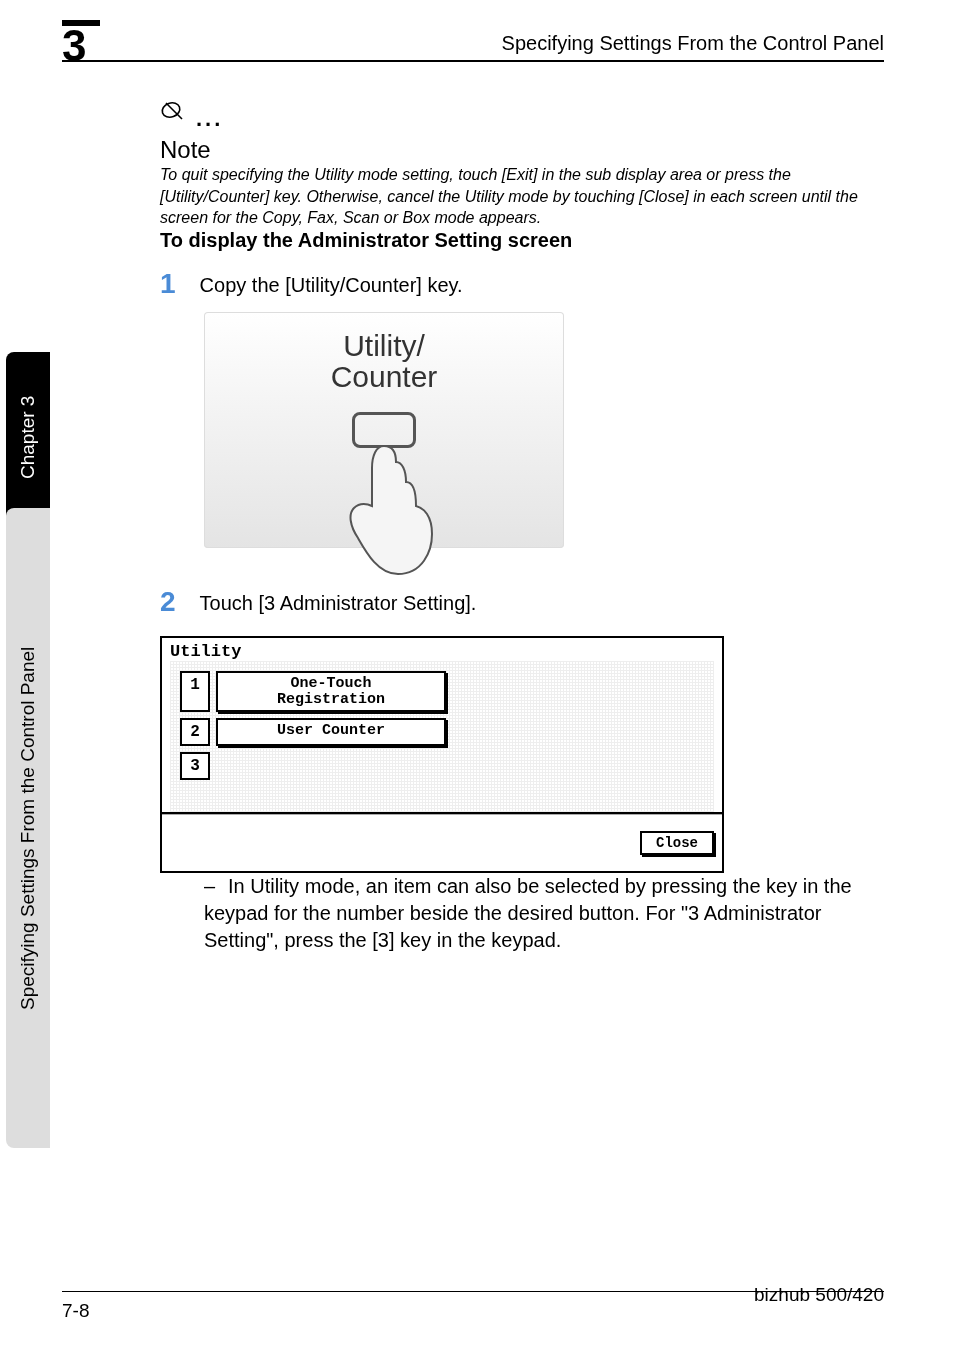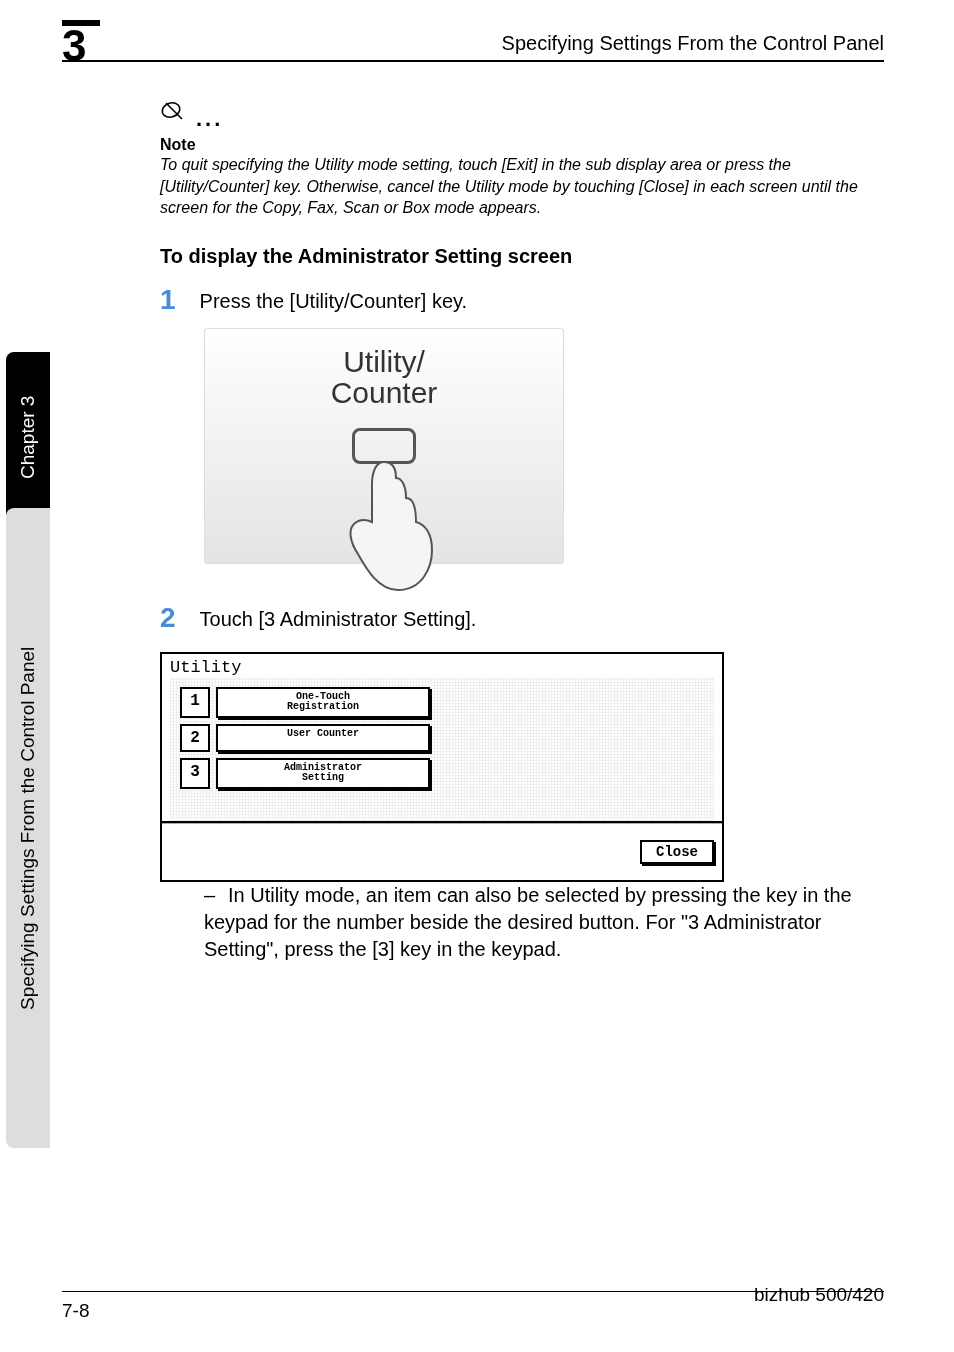--- a/index.html
+++ b/index.html
@@ -84,33 +84,32 @@
     left: 160px;
     right: 76px;
   }
   .note-icon-row {
     display: flex;
     align-items: flex-end;
     gap: 6px;
     margin-bottom: 2px;
   }
   .note-heading {
-    font-weight: bold;
-    font-size: 16px;
+    font-weight: normal;
+    font-size: 24px;
     margin-top: 4px;
   }
   .note-body {
     font-style: italic;
     font-size: 16px;
     line-height: 1.35;
   }
   .subheading {
     font-weight: bold;
     font-size: 20px;
-    margin-top: 26px;
     margin-bottom: 18px;
   }
   .step {
     display: flex;
     align-items: flex-start;
     gap: 24px;
     margin-bottom: 12px;
   }
   .step-num {
     color: #4a8bd6;
@@ -167,21 +166,21 @@
     margin-top: 20px;
     width: 560px;
     border: 2px solid #000;
     font-family: "Courier New", monospace;
   }
   .illus2-top {
     border-bottom: 2px solid #000;
     padding: 4px 8px 0 8px;
   }
   .illus2-title {
-    font-weight: normal;
+    font-weight: bold;
     font-size: 17px;
   }
   .illus2-body {
     background-image: repeating-linear-gradient(0deg,#eee 0 1px, transparent 1px 3px),
                       repeating-linear-gradient(90deg,#eee 0 1px, transparent 1px 3px);
     padding: 10px 10px 26px 10px;
   }
   .util-row {
     display: flex;
     align-items: stretch;
@@ -194,23 +193,23 @@
     background: #fff;
     text-align: center;
     font-weight: bold;
     font-size: 16px;
     line-height: 24px;
   }
   .util-btn {
     width: 190px;
     border: 2px solid #000;
     background: #fff;
-    font-size: 10px;
-    font-weight: bold;
-    padding: 3px 10px;
+    font-size: 15px;
+    font-weight: bold;
+    padding: 3px 18px;
     line-height: 1.05;
     text-align: center;
     box-shadow: 2px 2px 0 #000;
     white-space: pre-line;
   }
   .illus2-footer {
     background: #fff;
     padding: 16px 8px;
     text-align: right;
     border-top: 1px solid #aaa;
@@ -278,21 +277,21 @@
       </span>
       <span style="font-size:22px;font-weight:bold;letter-spacing:3px">...</span>
     </div>
     <div class="note-heading">Note</div>
     <div class="note-body">To quit specifying the Utility mode setting, touch [Exit] in the sub display area or press the [Utility/Counter] key. Otherwise, cancel the Utility mode by touching [Close] in each screen until the screen for the Copy, Fax, Scan or Box mode appears.</div>
 
     <div class="subheading">To display the Administrator Setting screen</div>
 
     <div class="step">
       <div class="step-num">1</div>
-      <div class="step-text">Press the [Utility/Counter] key.</div>
+      <div class="step-text">Copy the [Utility/Counter] key.</div>
     </div>
 
     <div class="illus1">
       <div class="kb-label">
         <span>Utility/</span><br>
         <span>Counter</span>
       </div>
       <div class="kb-key"></div>
       <svg class="finger-svg" width="120" height="140" viewBox="0 0 120 140">
         <path d="M60 4 C52 4 48 14 48 26 L48 64 C44 62 36 60 30 66 C24 72 26 84 34 96 C42 110 54 132 74 132 C98 132 108 110 108 92 C108 74 100 66 92 64 C92 50 90 40 82 40 C82 28 78 20 72 20 C72 10 68 4 60 4 Z" fill="#f5f5f5" stroke="#555" stroke-width="2"></path>
@@ -312,22 +311,20 @@
             <div class="util-num">1</div>
             <div class="util-btn">One-Touch
 Registration</div>
           </div>
           <div class="util-row">
             <div class="util-num">2</div>
             <div class="util-btn">User Counter</div>
           </div>
           <div class="util-row">
             <div class="util-num">3</div>
-            <div class="util-btn">Administrator
-Setting</div>
           </div>
         </div>
       </div>
       <div class="illus2-footer">
         <span class="close-btn">Close</span>
       </div>
     </div>
 
     <div class="bullet-block">
       <span class="dash">–</span><span>In Utility mode, an item can also be selected by pressing the key in the keypad for the number beside the desired button. For "3 Administrator Setting", press the [3] key in the keypad.</span>

